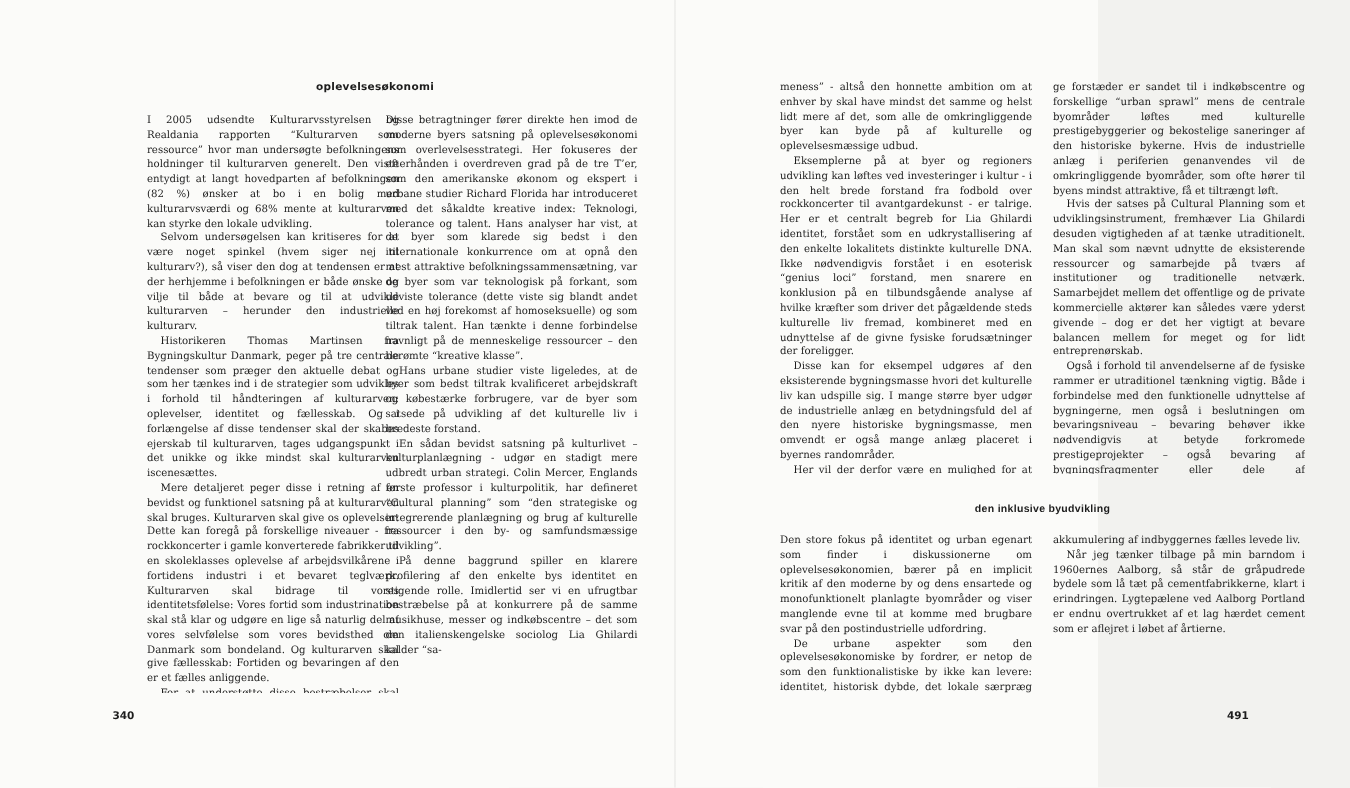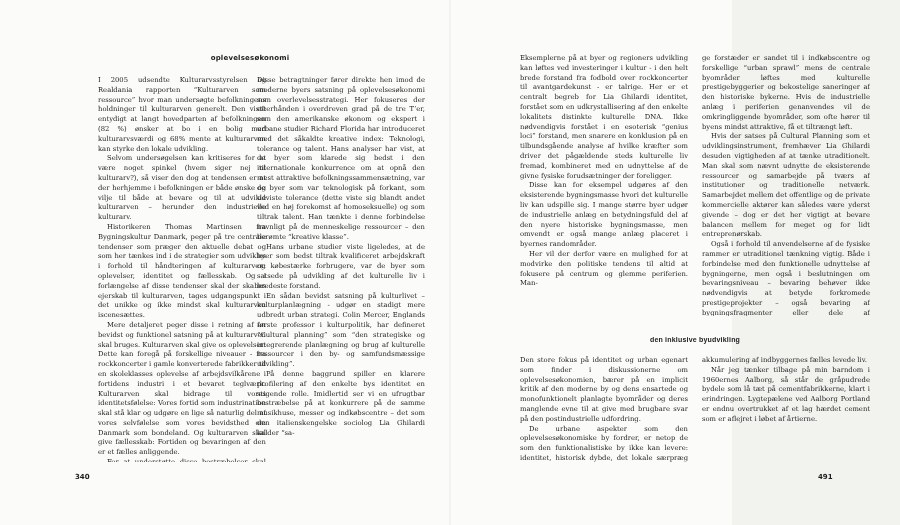--- a/index.html
+++ b/index.html
@@ -74,32 +74,33 @@
         <p class="para">En sådan bevidst satsning på kulturlivet – kulturplanlægning - udgør en stadigt mere udbredt urban strategi. Colin Mercer, Englands første professor i kulturpolitik, har defineret “Cultural planning” som “den strategiske og integrerende planlægning og brug af kulturelle ressourcer i den by- og samfundsmæssige udvikling”.</p>
         <p class="para">På denne baggrund spiller en klarere profilering af den enkelte bys identitet en stigende rolle. Imidlertid ser vi en ufrugtbar bestræbelse på at konkurrere på de samme musikhuse, messer og indkøbscentre – det som den italienskengelske sociolog Lia Ghilardi kalder “sa-</p>
       </div>
     <div class="page-number pn-left">340</div>
   </div>
 
   <div class="spine"></div>
 
   <div>
     <div class="col col3t">
+        <p class="para">meness” - altså den honnette ambition om at enhver by skal have mindst det samme og helst lidt mere af det, som alle de omkringliggende byer kan byde på af kulturelle og oplevelsesmæssige udbud.</p>
         <p class="para">Eksemplerne på at byer og regioners udvikling kan løftes ved investeringer i kultur - i den helt brede forstand fra fodbold over rockkoncerter til avantgardekunst - er talrige. Her er et centralt begreb for Lia Ghilardi identitet, forstået som en udkrystallisering af den enkelte lokalitets distinkte kulturelle DNA. Ikke nødvendigvis forstået i en esoterisk “genius loci” forstand, men snarere en konklusion på en tilbundsgående analyse af hvilke kræfter som driver det pågældende steds kulturelle liv fremad, kombineret med en udnyttelse af de givne fysiske forudsætninger der foreligger.</p>
         <p class="para">Disse kan for eksempel udgøres af den eksisterende bygningsmasse hvori det kulturelle liv kan udspille sig. I mange større byer udgør de industrielle anlæg en betydningsfuld del af den nyere historiske bygningsmasse, men omvendt er også mange anlæg placeret i byernes randområder.</p>
         <p class="para">Her vil der derfor være en mulighed for at modvirke den politiske tendens til altid at fokusere på centrum og glemme periferien. Man-</p>
       </div>
     <div class="col col4t">
         <p class="para">ge forstæder er sandet til i indkøbscentre og forskellige “urban sprawl” mens de centrale byområder løftes med kulturelle prestigebyggerier og bekostelige saneringer af den historiske bykerne. Hvis de industrielle anlæg i periferien genanvendes vil de omkringliggende byområder, som ofte hører til byens mindst attraktive, få et tiltrængt løft.</p>
         <p class="para">Hvis der satses på Cultural Planning som et udviklingsinstrument, fremhæver Lia Ghilardi desuden vigtigheden af at tænke utraditionelt. Man skal som nævnt udnytte de eksisterende ressourcer og samarbejde på tværs af institutioner og traditionelle netværk. Samarbejdet mellem det offentlige og de private kommercielle aktører kan således være yderst givende – dog er det her vigtigt at bevare balancen mellem for meget og for lidt entreprenørskab.</p>
         <p class="para">Også i forhold til anvendelserne af de fysiske rammer er utraditionel tænkning vigtig. Både i forbindelse med den funktionelle udnyttelse af bygningerne, men også i beslutningen om bevaringsniveau – bevaring behøver ikke nødvendigvis at betyde forkromede prestigeprojekter – også bevaring af bygningsfragmenter eller dele af produktionsanlæg kan udgøre vigtige kulturarvselementer med stor virkning i det urbane miljø.</p>
       </div>
     <div class="section-heading">den inklusive byudvikling</div>
     <div class="col col3b">
-        <p class="para">Den store fokus på identitet og urban egenart som finder i diskussionerne om oplevelsesøkonomien, bærer på en implicit kritik af den moderne by og dens ensartede og monofunktionelt planlagte byområder og deres manglende evne til at give med brugbare svar på den postindustrielle udfordring.</p>
+        <p class="para">Den store fokus på identitet og urban egenart som finder i diskussionerne om oplevelsesøkonomien, bærer på en implicit kritik af den moderne by og dens ensartede og monofunktionelt planlagte byområder og viser manglende evne til at komme med brugbare svar på den postindustrielle udfordring.</p>
         <p class="para">De urbane aspekter som den oplevelsesøkonomiske by fordrer, er netop de som den funktionalistiske by ikke kan levere: identitet, historisk dybde, det lokale særpræg og byen som</p>
       </div>
     <div class="col col4b">
         <p class="para">akkumulering af indbyggernes fælles levede liv.</p>
         <p class="para">Når jeg tænker tilbage på min barndom i 1960ernes Aalborg, så står de gråpudrede bydele som lå tæt på cementfabrikkerne, klart i erindringen. Lygtepælene ved Aalborg Portland er endnu overtrukket af et lag hærdet cement som er aflejret i løbet af årtierne.</p>
       </div>
     <div class="page-number pn-right">491</div>
   </div>
 
 </div>

